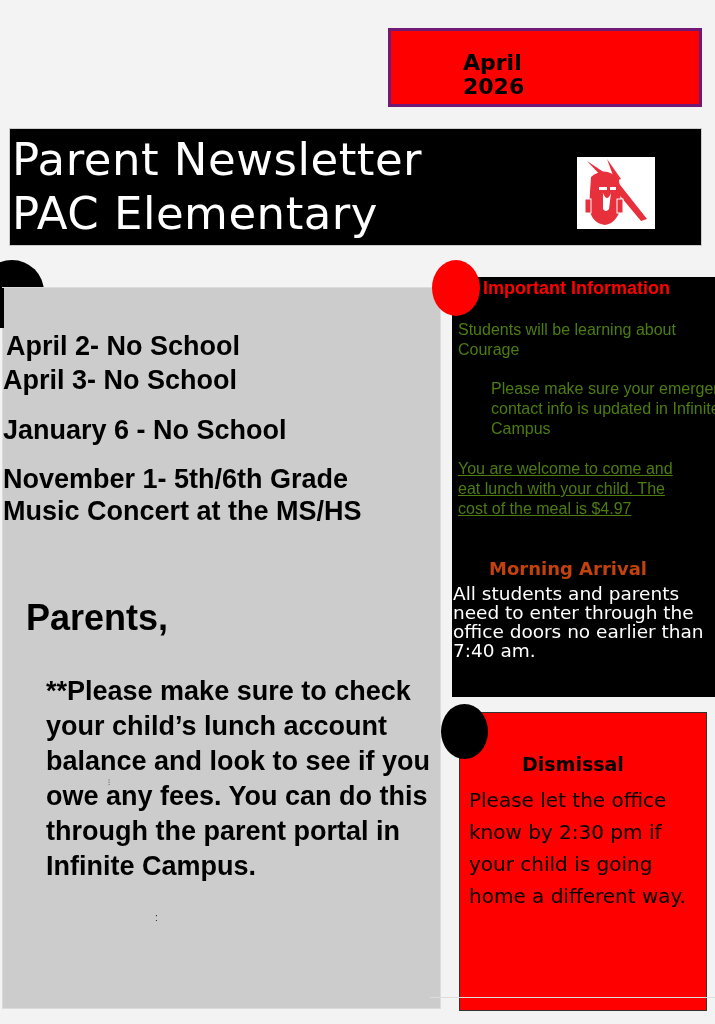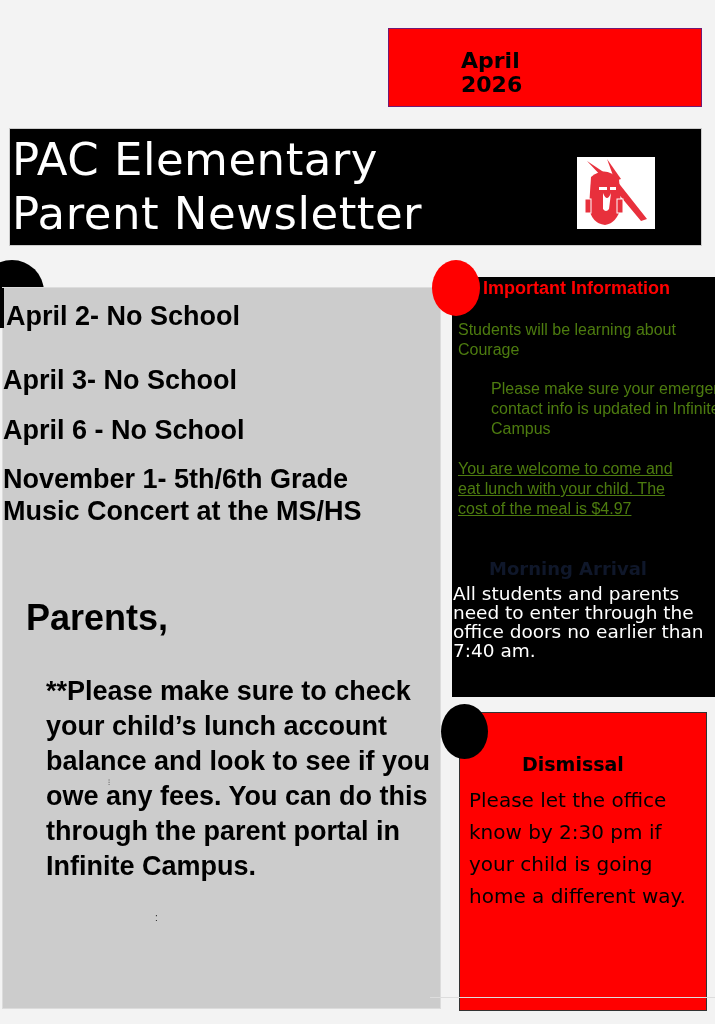--- a/index.html
+++ b/index.html
@@ -5,21 +5,21 @@
     html, body { margin: 0; padding: 0; }
     body {
       width: 715px; height: 1024px; position: relative; overflow: hidden;
       background: #f3f3f3;
       font-family: "Liberation Sans", sans-serif;
     }
     .abs { position: absolute; }
     
     .date-box {
       left: 388px; top: 28px; width: 314px; height: 79px;
-      background: #ff0000; border: 1px solid #701a75; box-sizing: border-box;
+      background: #ff0000; border: 3px solid #701a75; box-sizing: border-box;
     }
     .date-text {
       position: absolute; left: 72px; top: 20px;
       font-family: "DejaVu Sans", sans-serif; font-weight: bold;
       font-size: 22px; line-height: 24px; color: #000;
     }
     
     .title-banner {
       left: 9px; top: 128px; width: 693px; height: 118px;
       background: #000; border: 1px solid #ccc; box-sizing: border-box;
@@ -68,21 +68,21 @@
     }
     .info-title {
       left: 483px; top: 278px; font-weight: bold; font-size: 18px; color: #ff0000;
     }
     .info-para {
       position: absolute; left: 458px; width: 255px;
       font-size: 16px; line-height: 20px; color: #4d7c0f;
     }
     .arrival-title {
       left: 489px; top: 558px; font-family: "DejaVu Sans", sans-serif;
-      font-weight: bold; font-size: 18px; color: #0f172a;
+      font-weight: bold; font-size: 18px; color: #c2410c;
     }
     .arrival-body {
       left: 453px; top: 584px; width: 262px;
       font-family: "DejaVu Sans", sans-serif;
       font-size: 18.5px; line-height: 19px; color: #fff;
     }
     
     .dismiss-box {
       left: 459px; top: 712px; width: 248px; height: 299px;
       background: #ff0000; border: 1px solid #333; box-sizing: border-box;
@@ -107,44 +107,44 @@
 
 <div class="abs date-box">
   <div class="date-text">
     <div>April</div>
     <div>2026</div>
   </div>
 </div>
 
 <div class="abs title-banner">
   <div class="title-text">
+    <div>Parent Newsletter</div>
     <div>PAC Elementary</div>
-    <div>Parent Newsletter</div>
   </div>
   <div class="logo">
     <svg width="78" height="72" viewBox="0 0 78 72">
       <path d="M10 4 L40 24 L70 62 L64 64 L44 40 Z" fill="#e8303c"></path>
       <path d="M30 2 L44 22 L38 24 Z" fill="#e8303c"></path>
       <path d="M14 20 Q28 8 42 22 L44 50 Q40 66 28 68 Q14 66 12 50 Z" fill="#e8303c"></path>
       <rect x="22" y="30" width="8" height="3" fill="#fff"></rect>
       <rect x="33" y="30" width="6" height="3" fill="#fff"></rect>
       <path d="M26 36 Q30 46 34 36 L32 52 Q29 56 26 52 Z" fill="#fff"></path>
       <rect x="8" y="42" width="6" height="14" fill="#e8303c" stroke="#fff" stroke-width="1"></rect>
       <rect x="40" y="42" width="6" height="14" fill="#e8303c" stroke="#fff" stroke-width="1"></rect>
     </svg>
   </div>
 </div>
 
 <div class="abs black-circle-tl"></div>
 <div class="abs grey-panel"></div>
 <div class="abs black-bar-left"></div>
 
-<div class="event" style="top:300px;left:6px;">April 2- No School</div>
+<div class="event" style="top:330px;left:6px;">April 2- No School</div>
 <div class="event" style="top:364px;">April 3- No School</div>
-<div class="event" style="top:414px;">April 6 - No School</div>
+<div class="event" style="top:414px;">January 6 - No School</div>
 <div class="event" style="top:463px;width:420px;">November 1- 5th/6th Grade Music Concert at the MS/HS</div>
 
 <div class="abs parents-label">Parents,</div>
 <div class="abs parents-body">**Please make sure to check your child’s lunch account balance and look to see if you owe any fees. You can do this through the parent portal in Infinite Campus.</div>
 <div class="abs stray-colon2">⁝</div>
 <div class="abs stray-colon">:</div>
 
 <div class="abs info-box"></div>
 <div class="abs red-circle"></div>
 <div class="abs info-title">Important Information</div>

